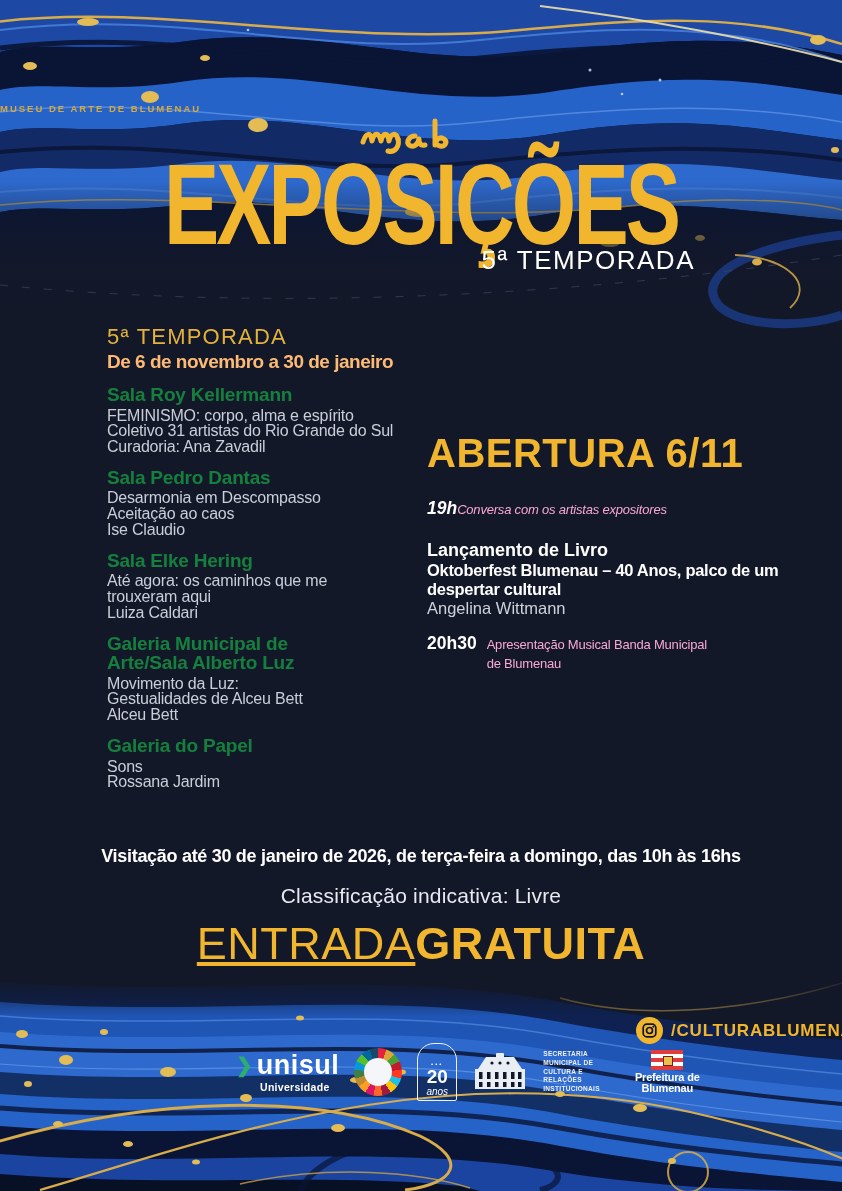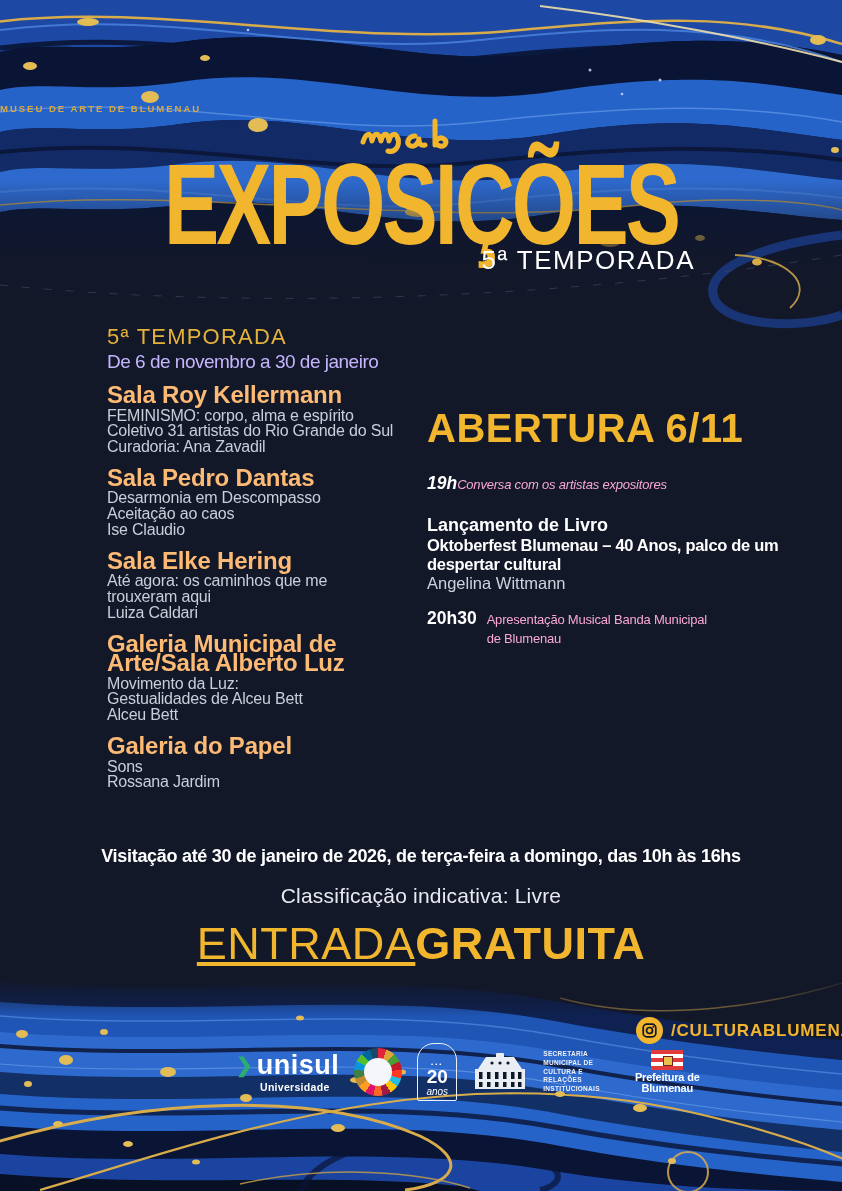--- a/index.html
+++ b/index.html
@@ -28,27 +28,27 @@
     transform:scaleX(0.72);transform-origin:center;white-space:nowrap;
   }
   .subtitle{
     position:absolute;top:245px;right:147px;z-index:2;
     color:#FFFFFF;font-size:26px;letter-spacing:1.5px;font-weight:normal;
   }
 
   
   .col-left{position:absolute;left:107px;top:325px;width:330px;z-index:2;}
   .season-heading{margin:0;color:#E4B23A;font-size:22px;line-height:24px;letter-spacing:1.2px;font-weight:normal;}
-  .season-dates{margin:2px 0 0;color:#c4b5fd;font-size:19px;line-height:21px;font-weight:normal;letter-spacing:-0.5px;}
+  .season-dates{margin:2px 0 0;color:#fdba74;font-size:19px;line-height:21px;font-weight:bold;letter-spacing:-0.5px;}
   .venue-section{margin-top:13px;}
-  .venue-name{margin:0 0 3px;color:#fdba74;font-size:24px;line-height:19.5px;font-weight:bold;max-width:255px;letter-spacing:-0.2px;}
+  .venue-name{margin:0 0 3px;color:#15803d;font-size:19px;line-height:19.5px;font-weight:bold;max-width:255px;letter-spacing:-0.2px;}
   .venue-line{color:#C9CED9;font-size:16px;line-height:15.8px;white-space:nowrap;letter-spacing:-0.2px;}
 
   
-  .col-right{position:absolute;left:427px;top:407px;width:365px;z-index:2;}
+  .col-right{position:absolute;left:427px;top:432px;width:365px;z-index:2;}
   .opening-heading{margin:0;color:#F2B62E;font-size:40px;line-height:1.05;font-weight:bold;letter-spacing:0.5px;white-space:nowrap;}
   .events{margin-top:24px;}
   .event-row{display:flex;align-items:baseline;font-style:italic;}
   .event-row + .event-row{margin-top:12px;}
   .event-time{color:#FFFFFF;font-weight:bold;font-size:17.5px;white-space:nowrap;}
   .event-text{color:#f9a8d4;font-size:13px;letter-spacing:-0.2px;}
   .book{margin-top:22px;}
   .book-heading{margin:0;color:#FFFFFF;font-weight:bold;font-size:18px;line-height:19px;}
   .book-title{margin:1px 0 0;color:#FFFFFF;font-weight:bold;font-size:16.5px;line-height:18.5px;max-width:362px;letter-spacing:-0.3px;}
   .book-author{color:#CDD2DC;font-size:16.5px;line-height:18px;margin-top:1px;}

